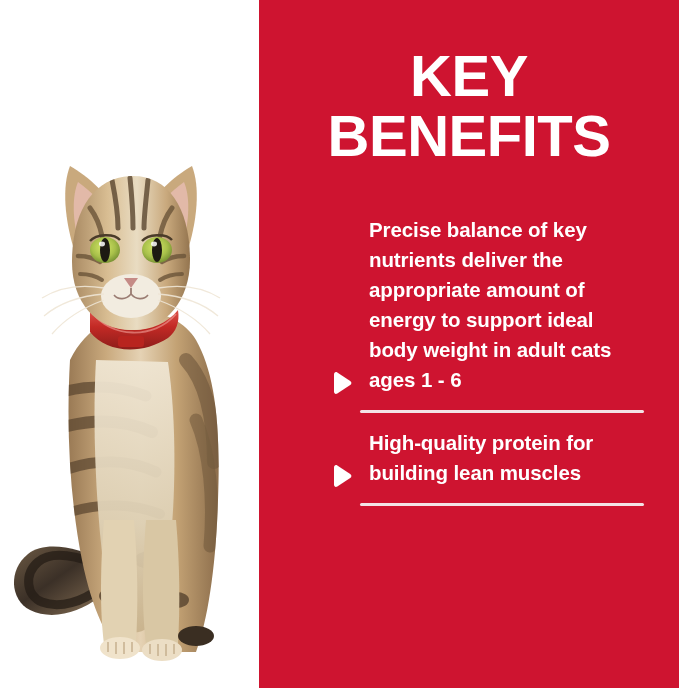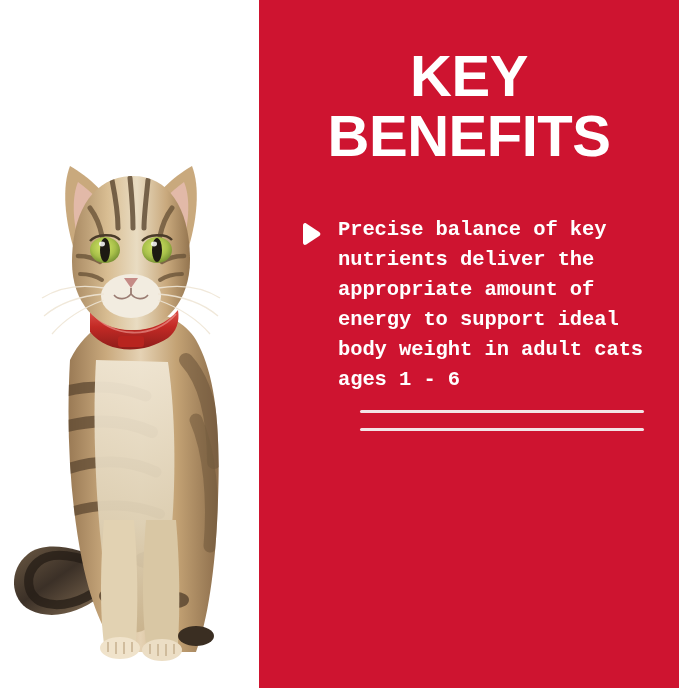--- a/index.html
+++ b/index.html
@@ -52,24 +52,23 @@
 
   #benefit-list {
     position: absolute;
     left: 0; top: 215px;
     width: 420px;
   }
 
   .benefit-item {
     position: relative;
     display: flex;
-    align-items: flex-start;
-    padding: 0 35px 0 41px;
+    align-items: flex-end;
+    padding: 0 35px 0 72px;
     box-sizing: border-box;
-    font-family: Liberation Mono, monospace;
   }
   .benefit-marker {
     flex: 0 0 auto;
     width: 22px;
     margin-top: 7px;
     margin-right: 16px;
   }
   .benefit-marker svg { display: block; }
   .benefit-text {
     flex: 1 1 auto;
@@ -261,19 +260,27 @@
         <span class="benefit-marker">
           <svg width="22" height="24" viewBox="0 0 22 24" xmlns="http://www.w3.org/2000/svg">
             <path d="M3 3.4 C3 1.3 4.6 0.3 6.3 1.4 L19.2 9.9 C20.8 11 20.8 13 19.2 14.1 L6.3 22.6 C4.6 23.7 3 22.7 3 20.6 Z" fill="#ffffff"></path>
           </svg>
         </span>
         <span class="benefit-text">Precise balance of key nutrients deliver the appropriate amount of energy to support ideal body weight in adult cats ages 1 - 6</span>
       </div>
 
       <div class="benefit-divider"></div>
 
+      <div class="benefit-item">
+        <span class="benefit-marker">
+          <svg width="22" height="24" viewBox="0 0 22 24" xmlns="http://www.w3.org/2000/svg">
+            <path d="M3 3.4 C3 1.3 4.6 0.3 6.3 1.4 L19.2 9.9 C20.8 11 20.8 13 19.2 14.1 L6.3 22.6 C4.6 23.7 3 22.7 3 20.6 Z" fill="#ffffff"></path>
+          </svg>
+        </span>
+        <span class="benefit-text">High-quality protein for building lean muscles</span>
+      </div>
 
       <div class="benefit-divider"></div>
 
 
     </div>
   </div>
 </div>
 
 </body></html>

